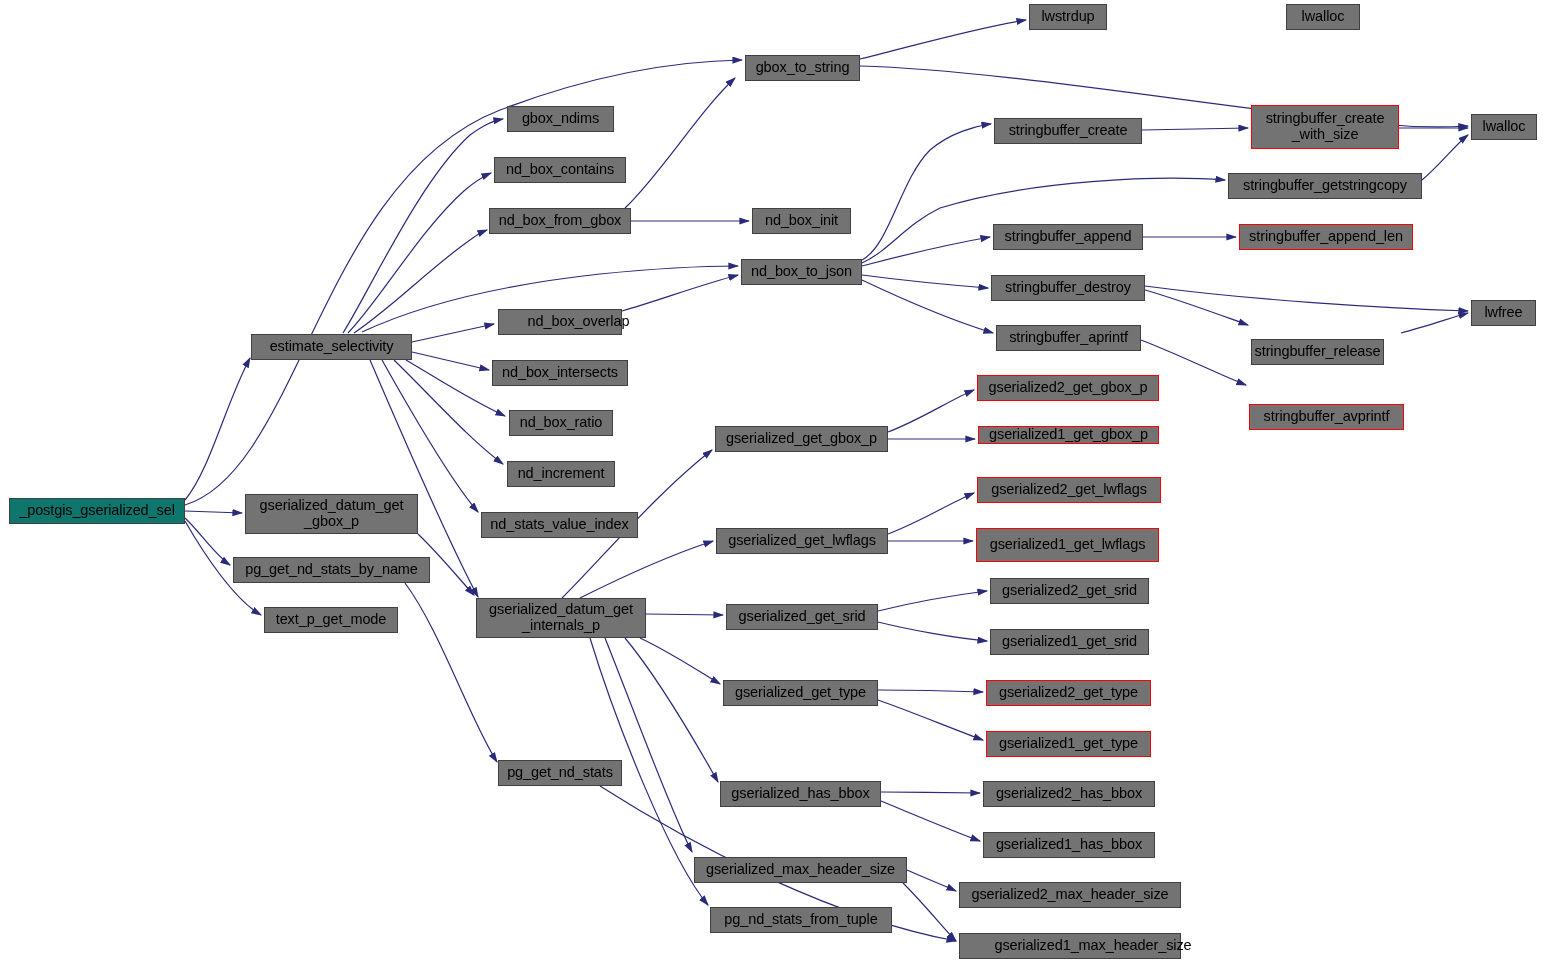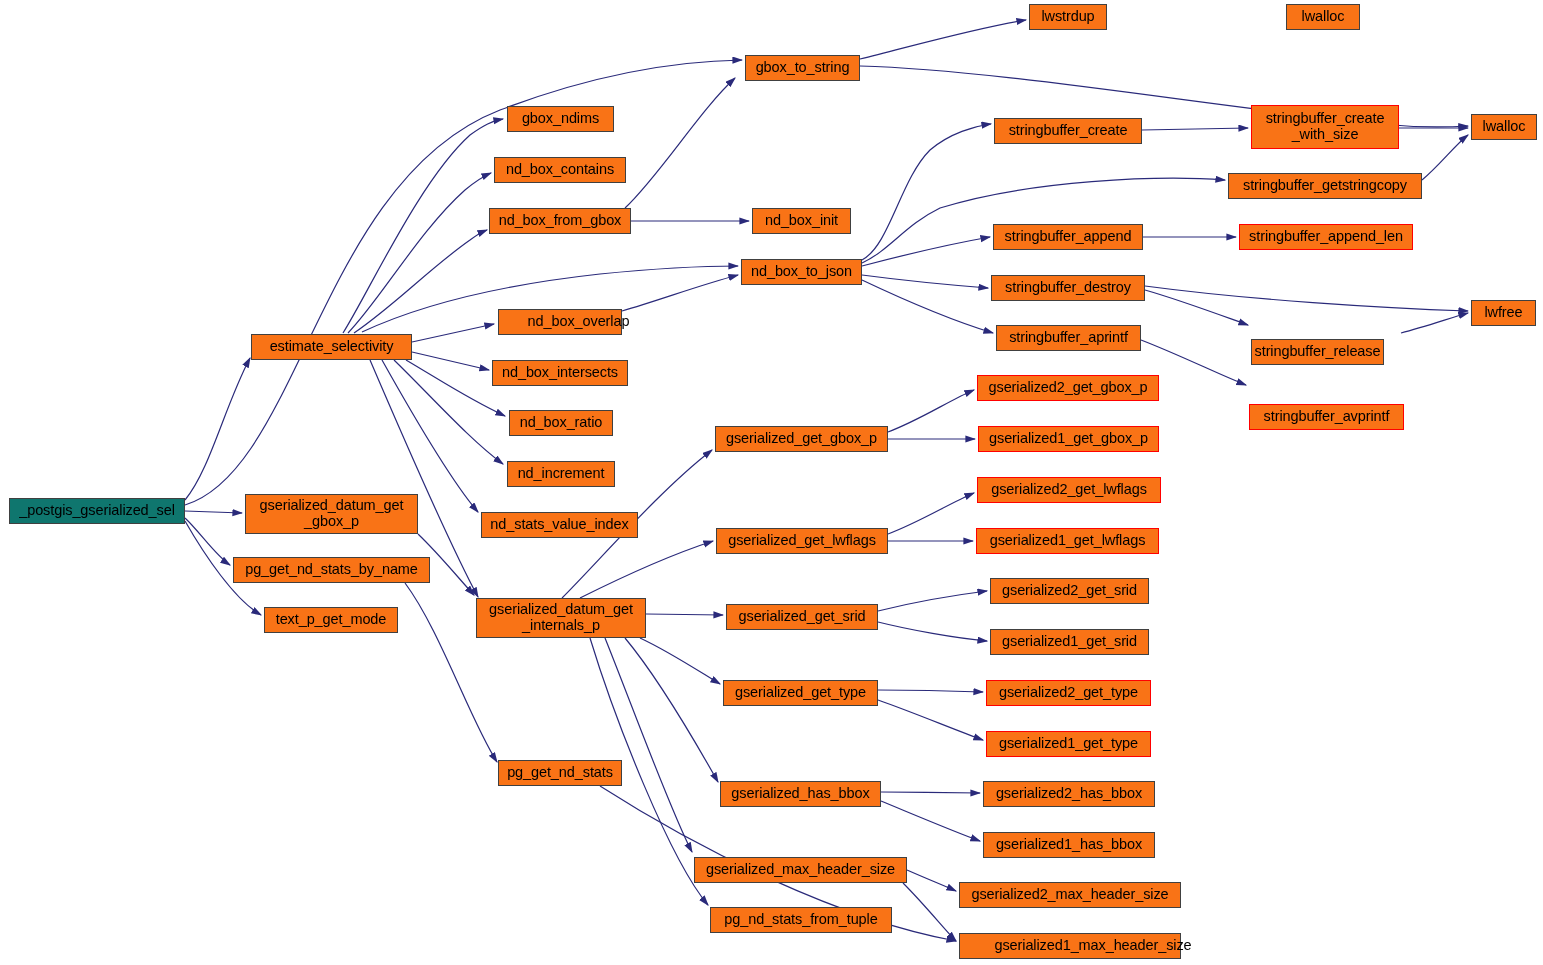--- a/index.html
+++ b/index.html
@@ -1,20 +1,20 @@
 <!DOCTYPE html>
 <html><head>
 <meta charset="utf-8">
 <style>
   html,body{margin:0;padding:0;background:#ffffff;}
   #canvas{position:relative;width:1543px;height:965px;background:#ffffff;
           font-family:"Liberation Sans","DejaVu Sans",sans-serif;overflow:hidden;}
   svg.edges{position:absolute;left:0;top:0;width:1543px;height:965px;pointer-events:none;}
   .node{position:absolute;box-sizing:border-box;display:flex;align-items:center;
-        justify-content:center;text-align:center;background:#f97316;
+        justify-content:center;text-align:center;background:#737373;
         border:1px solid #404040;color:#000000;line-height:1.08;
         font-size:14.5px;letter-spacing:-0.1px;white-space:pre-line;}
   .node.red{border-color:#ff0000;}
   .node.root{background:#0f766e;border-color:#404040;}
 </style>
 </head>
 <body>
 
 <div id="canvas">
   <svg class="edges" viewBox="0 0 1543 965" xmlns="http://www.w3.org/2000/svg">
@@ -108,23 +108,23 @@
       <div class="node" style="left: 723px; top: 680px; width: 155px; height: 26px;">gserialized_get_type</div>
       <div class="node" style="left: 720px; top: 781px; width: 161px; height: 26px;">gserialized_has_bbox</div>
       <div class="node" style="left: 694px; top: 857px; width: 213px; height: 26px;">gserialized_max_header_size</div>
       <div class="node" style="left: 710px; top: 907px; width: 182px; height: 26px;">pg_nd_stats_from_tuple</div>
       <div class="node" style="left: 1029px; top: 4px; width: 78px; height: 26px;">lwstrdup</div>
       <div class="node" style="left: 994px; top: 118px; width: 148px; height: 26px;">stringbuffer_create</div>
       <div class="node" style="left: 993px; top: 224px; width: 150px; height: 26px;">stringbuffer_append</div>
       <div class="node" style="left: 991px; top: 275px; width: 154px; height: 26px;">stringbuffer_destroy</div>
       <div class="node" style="left: 996px; top: 325px; width: 145px; height: 26px;">stringbuffer_aprintf</div>
       <div class="node red" style="left: 977px; top: 375px; width: 182px; height: 26px;">gserialized2_get_gbox_p</div>
-      <div class="node red" style="left: 978px; top: 426px; width: 181px; height: 26px;">gserialized1_get_gbox_p</div>
+      <div class="node red" style="left: 978px; top: 426px; width: 181px; height: 18px;">gserialized1_get_gbox_p</div>
       <div class="node red" style="left: 977px; top: 477px; width: 184px; height: 26px;">gserialized2_get_lwflags</div>
-      <div class="node red" style="left: 976px; top: 528px; width: 183px; height: 26px;">gserialized1_get_lwflags</div>
+      <div class="node red" style="left: 976px; top: 528px; width: 183px; height: 34px;">gserialized1_get_lwflags</div>
       <div class="node" style="left: 990px; top: 578px; width: 159px; height: 26px;">gserialized2_get_srid</div>
       <div class="node" style="left: 990px; top: 629px; width: 159px; height: 26px;">gserialized1_get_srid</div>
       <div class="node red" style="left: 986px; top: 680px; width: 165px; height: 26px;">gserialized2_get_type</div>
       <div class="node red" style="left: 986px; top: 731px; width: 165px; height: 26px;">gserialized1_get_type</div>
       <div class="node" style="left: 983px; top: 781px; width: 172px; height: 26px;">gserialized2_has_bbox</div>
       <div class="node" style="left: 983px; top: 832px; width: 172px; height: 26px;">gserialized1_has_bbox</div>
       <div class="node" style="left: 959px; top: 882px; width: 222px; height: 26px;">gserialized2_max_header_size</div>
       <div class="node" style="left: 959px; top: 933px; width: 222px; height: 26px; padding-left: 46px;">gserialized1_max_header_size</div>
       <div class="node" style="left: 1286px; top: 4px; width: 74px; height: 26px;">lwalloc</div>
       <div class="node red" style="left: 1251px; top: 105px; width: 148px; height: 44px;">stringbuffer_create

